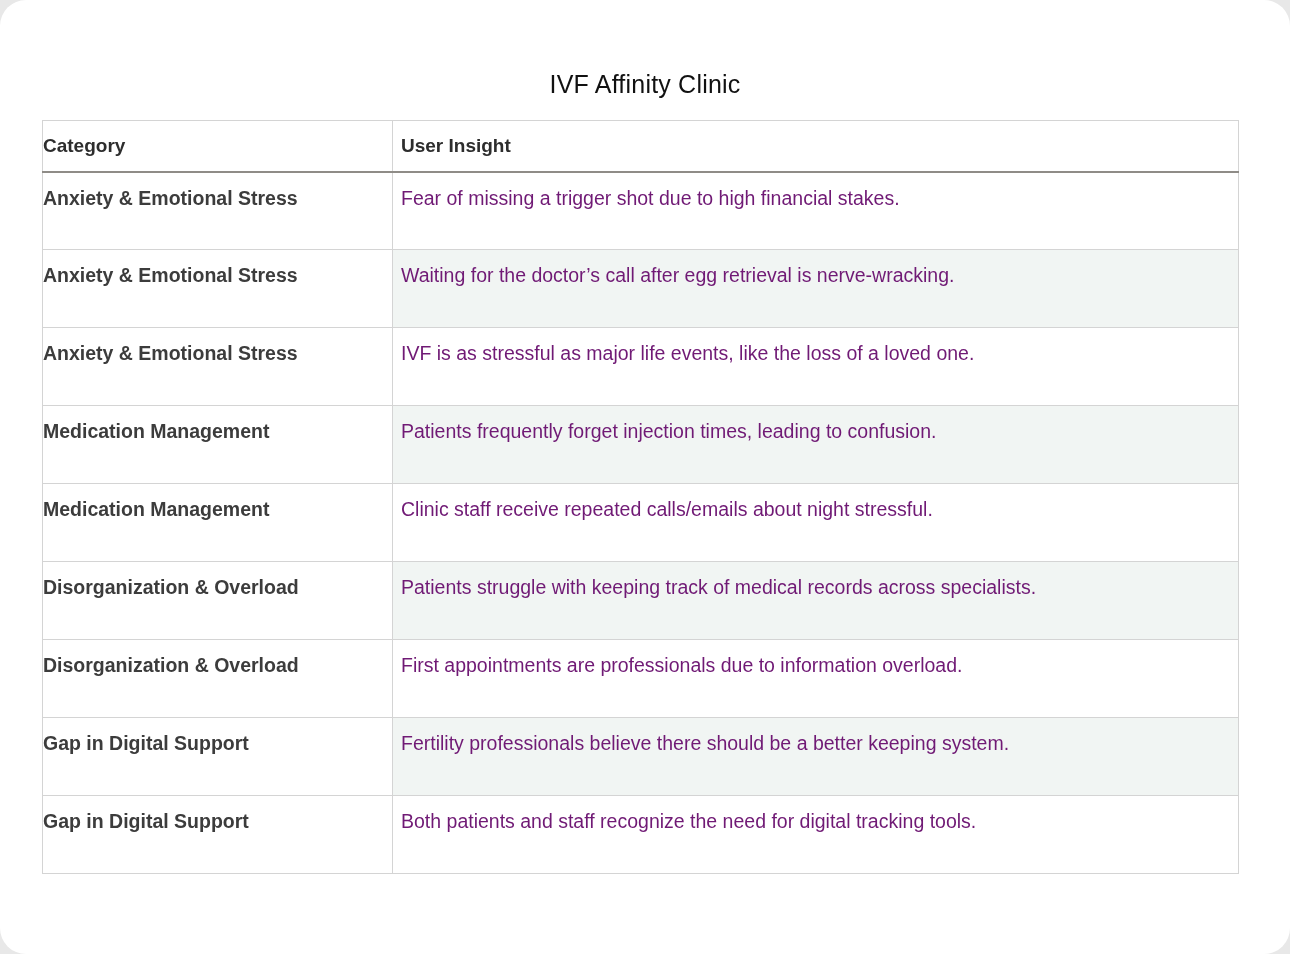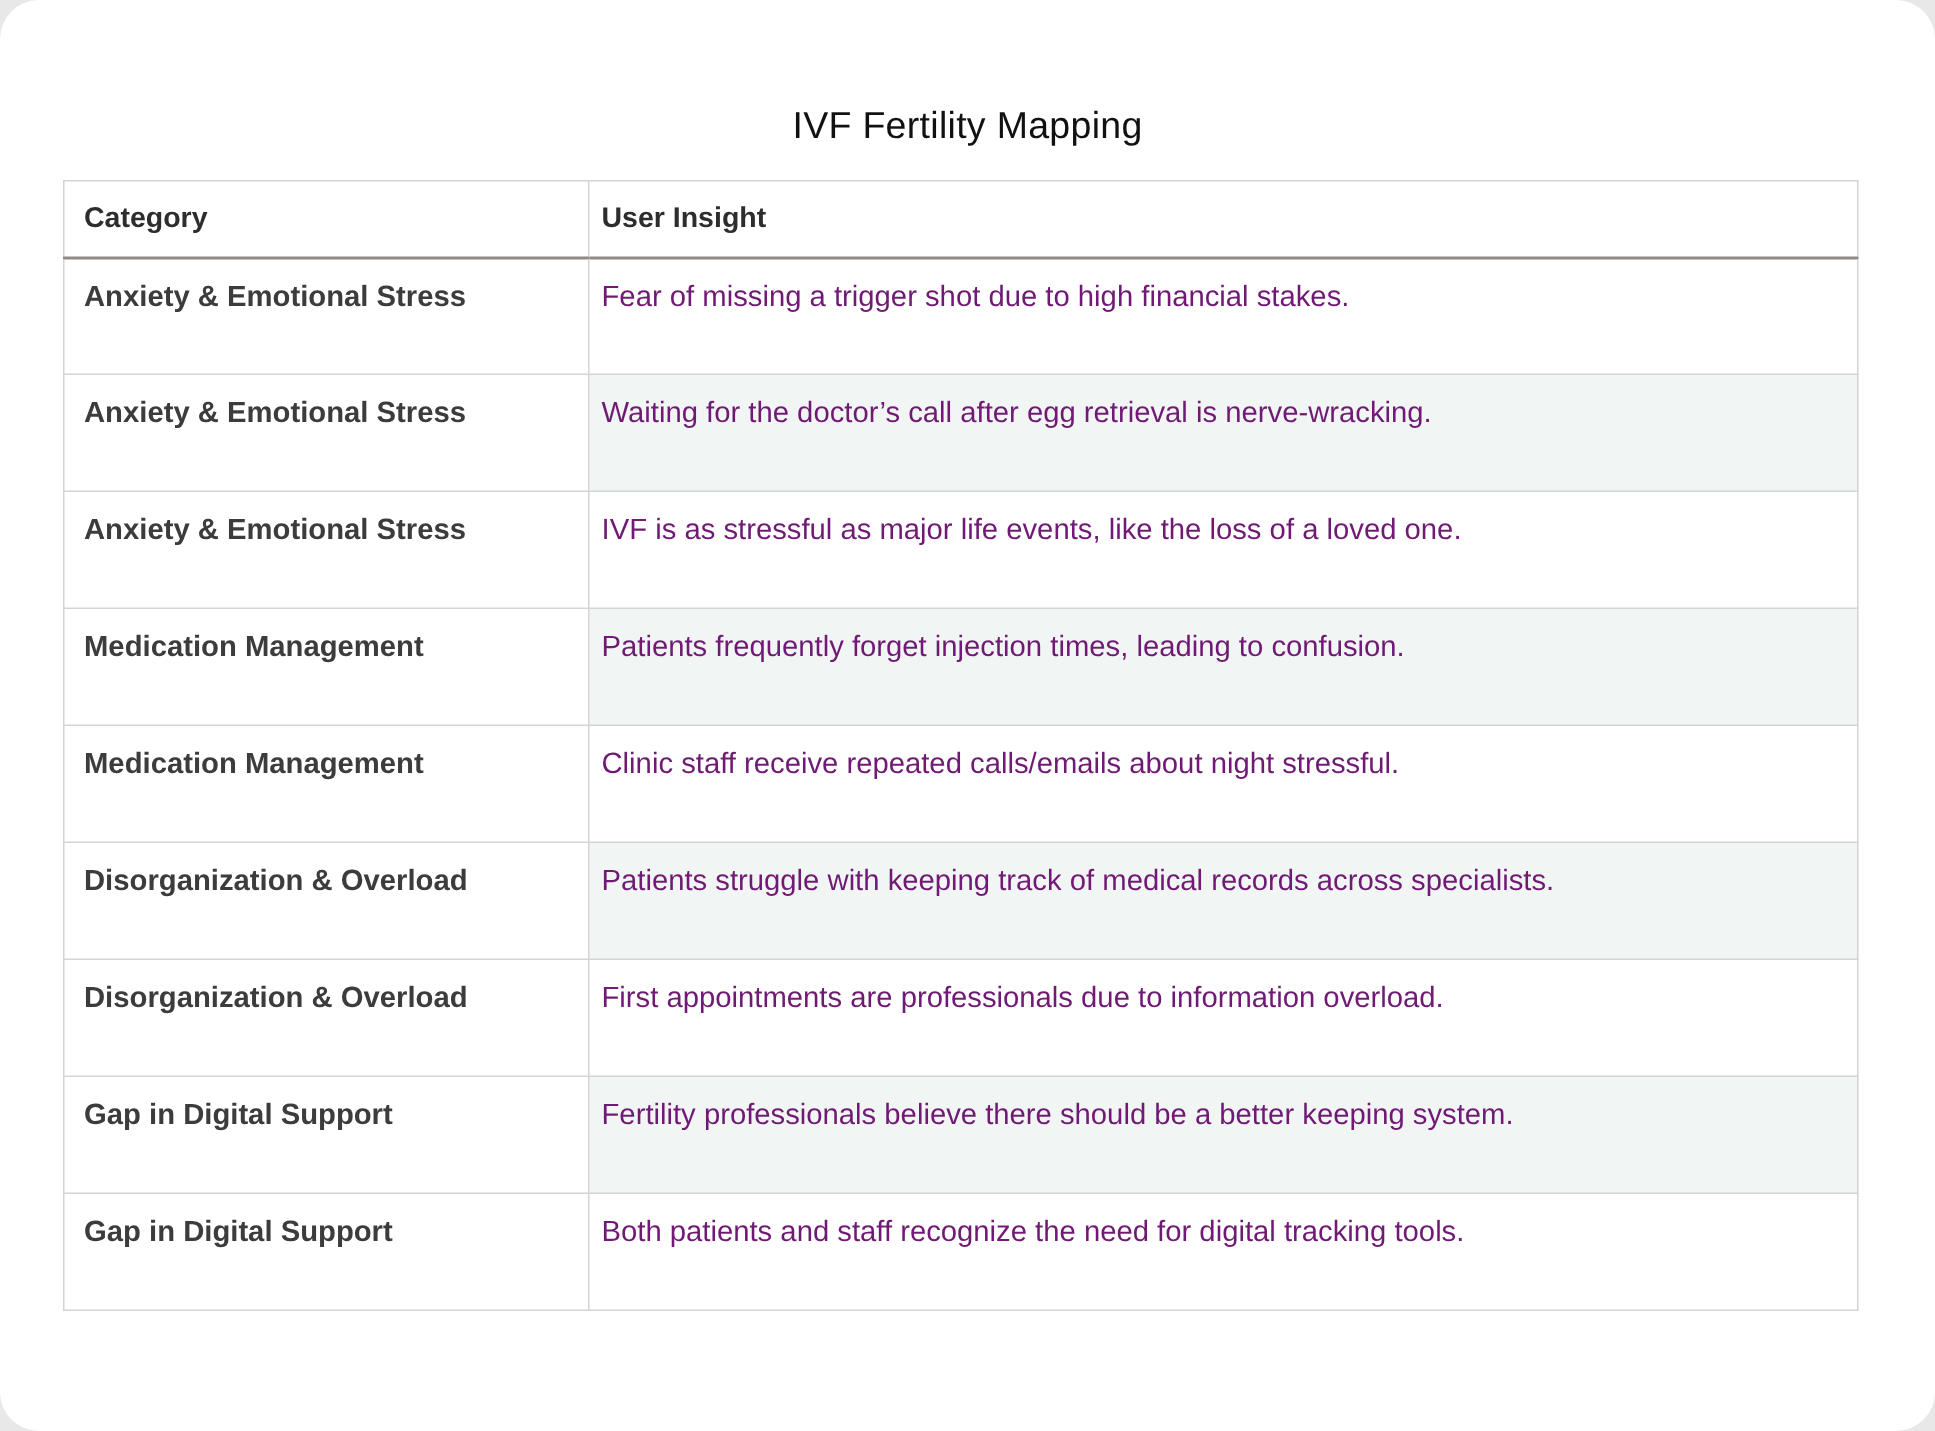--- a/index.html
+++ b/index.html
@@ -46,21 +46,21 @@
     vertical-align: top;
   }
   thead th {
     height: 51px;
     vertical-align: middle;
     font-size: 19px;
     font-weight: bold;
     color: #2d2d2d;
     border-bottom: 2px solid var(--header-border);
   }
-  th.cat-h, td.category { padding-left: 13px; }
+  th.cat-h, td.category { }
   th.ins-h, td.insight  { padding-left: 8px; }
   tbody td {
     height: 78px;
     padding-top: 13px;
     padding-right: 8px;
     font-size: 19.5px;
     line-height: 1.25;
   }
   td.category {
     font-weight: bold;
@@ -71,21 +71,21 @@
     font-weight: normal;
     color: #701a75;
     background: #ffffff;
   }
   tr.striped td.insight { background: var(--stripe); margin-left: 37px; }
 </style>
 </head>
 <body>
 
 <div class="card">
-  <h1 class="title">IVF Fertility Mapping</h1>
+  <h1 class="title">IVF Affinity Clinic</h1>
 
   <table class="affinity">
     <colgroup>
       <col class="cat-col">
       <col class="insight-col">
     </colgroup>
     <thead>
       <tr>
         <th class="cat-h">Category</th>
         <th class="ins-h">User Insight</th>

